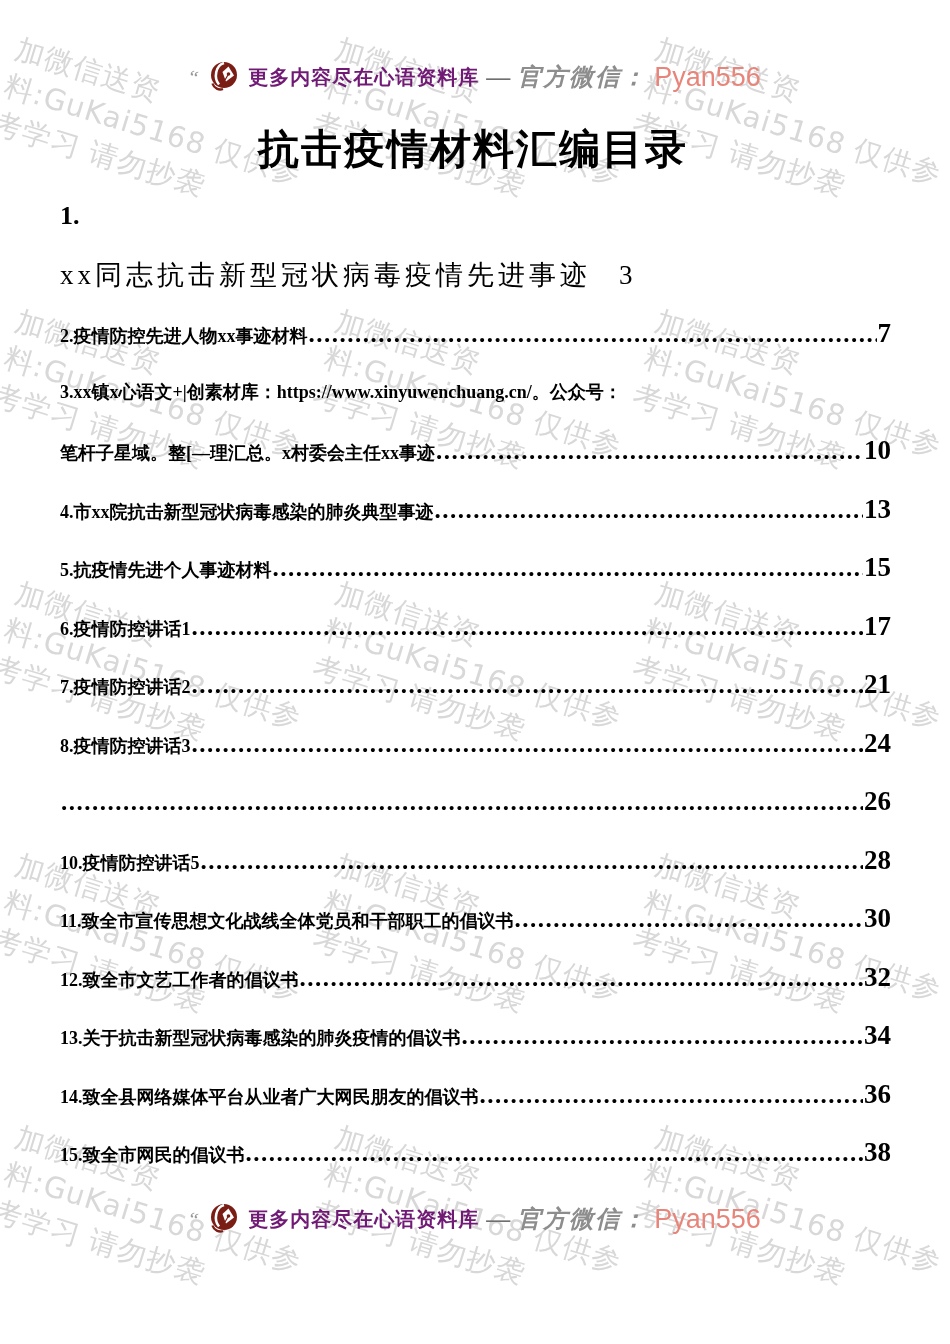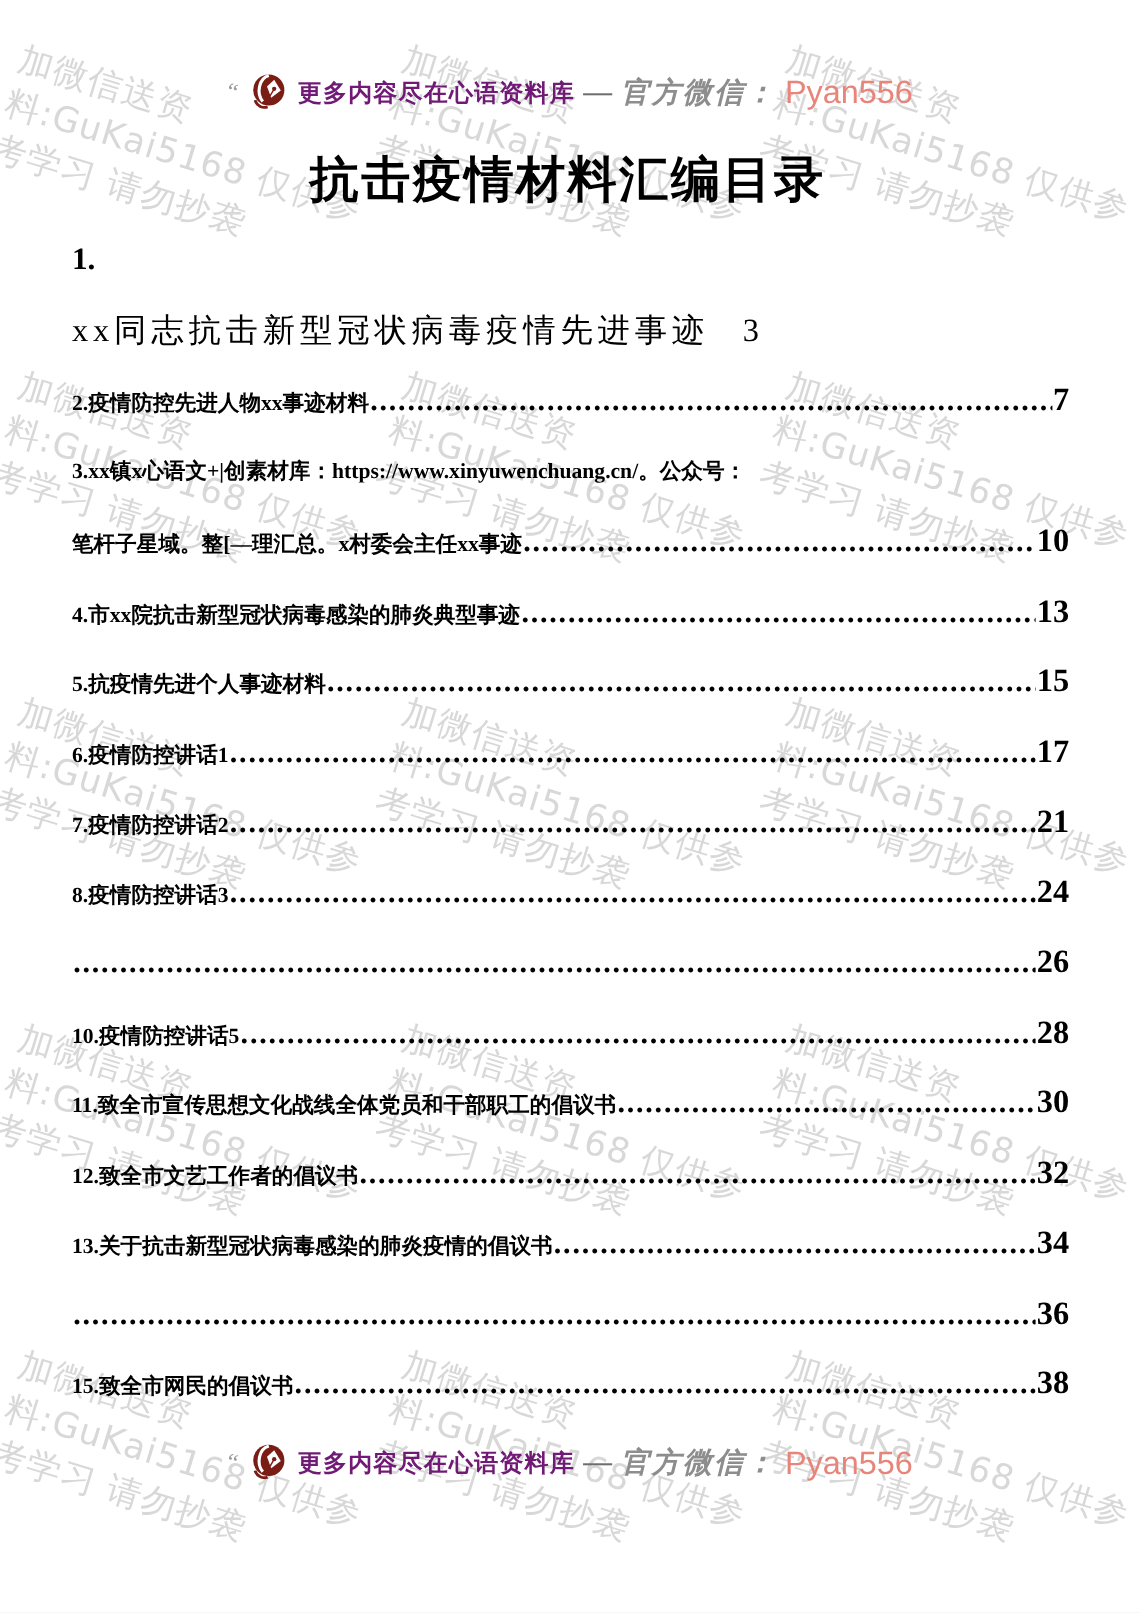--- a/index.html
+++ b/index.html
@@ -217,20 +217,21 @@
         <span class="item-text">12.致全市文艺工作者的倡议书</span>
         <span class="dots">............................................................................................................................................................................................................................</span>
         <span class="pg">32</span>
       </div>
       <div class="trow">
         <span class="item-text">13.关于抗击新型冠状病毒感染的肺炎疫情的倡议书</span>
         <span class="dots">............................................................................................................................................................................................................................</span>
         <span class="pg">34</span>
       </div>
       <div class="trow">
+        <span class="item-text">14.致全县网络媒体平台从业者广大网民朋友的倡议书</span>
         <span class="dots">............................................................................................................................................................................................................................</span>
         <span class="pg">36</span>
       </div>
       <div class="trow">
         <span class="item-text">15.致全市网民的倡议书</span>
         <span class="dots">............................................................................................................................................................................................................................</span>
         <span class="pg">38</span>
       </div>
     </div>
 

